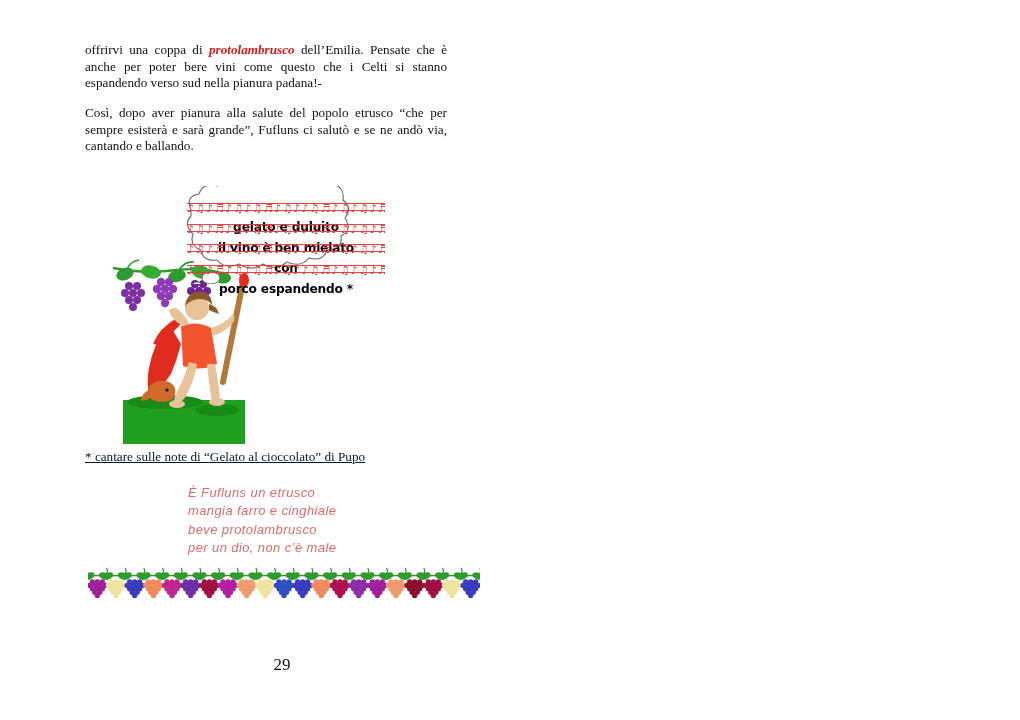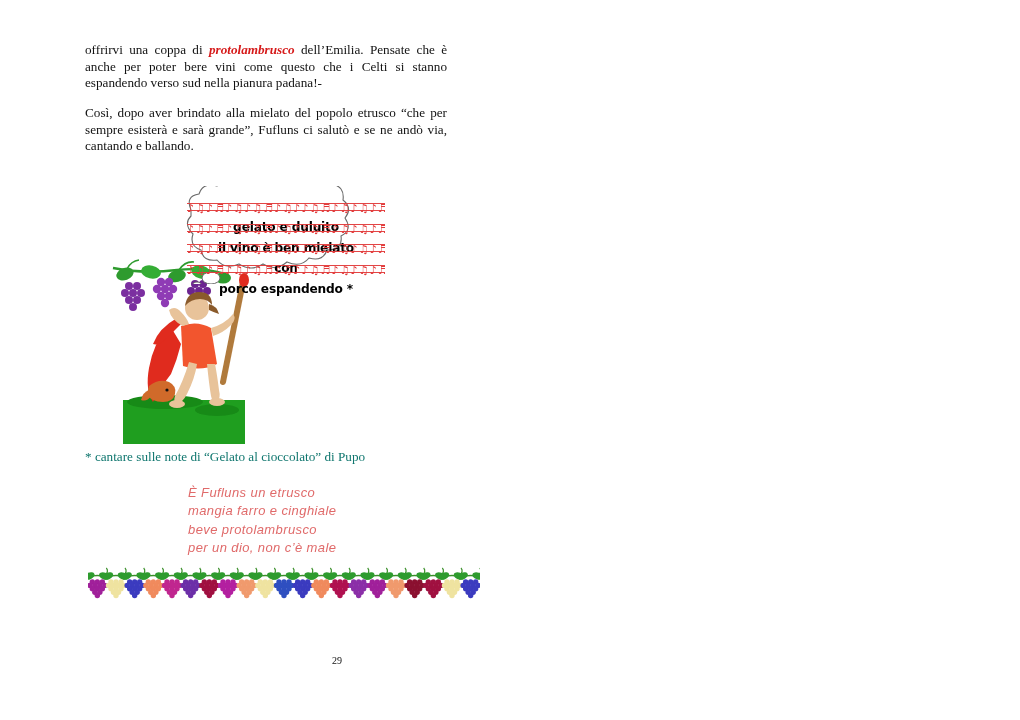--- a/index.html
+++ b/index.html
@@ -116,22 +116,23 @@
     position: absolute;
     left: 0; top: 66px;
     width: 200px; height: 196px;
   }
 
   
   #note-caption {
     position: absolute;
     left: 85px; top: 449px;
     font-size: 13.2px;
-    color: #0f766e;
+    color: #0f172a;
     white-space: nowrap;
+    text-decoration: underline;
   }
   #poem {
     position: absolute;
     left: 188px; top: 484px;
     width: 230px;
     font-family: Liberation Sans, sans-serif;
     font-style: italic;
     font-size: 13px;
     line-height: 18.4px;
     color: #e06a6a;
@@ -141,41 +142,41 @@
 
   #grape-border {
     position: absolute;
     left: 88px; top: 566px;
     width: 392px; height: 34px;
   }
 
   .folio {
     position: absolute;
     width: 120px;
-    text-align: right;
-    font-size: 10px;
+    text-align: center;
+    font-size: 17px;
     color: #111;
   }
   #folio-left  { left: 222px; top: 655px; }
 </style>
 </head>
 <body>
 
 <div class="spread">
 
   <div class="page page-left">
 
     <div class="body-text" id="left-top-text">
       <p>
         <span>offrirvi una coppa di </span><span class="red-term">protolambrusco</span><span> dell’Emilia. Pensate che è anche per poter bere vini come questo che i Celti si stanno espandendo verso sud nella pianura padana!-</span>
       </p>
     </div>
 
     <div class="body-text" id="left-second-text">
-      <p>Così, dopo aver brindato alla mielato del popolo etrusco “che per sempre esisterà e sarà grande”, Fufluns ci salutò e se ne andò via, cantando e ballando.</p>
+      <p>Così, dopo aver pianura alla salute del popolo etrusco “che per sempre esisterà e sarà grande”, Fufluns ci salutò e se ne andò via, cantando e ballando.</p>
     </div>
 
     <div id="song-figure">
 
       <svg class="fufluns-art" viewBox="0 0 200 196">
 
         <rect x="18" y="148" width="122" height="44" fill="#1f9e1f"></rect>
         <ellipse cx="60" cy="150" rx="38" ry="7" fill="#178a17"></ellipse>
         <ellipse cx="112" cy="158" rx="22" ry="6" fill="#178a17"></ellipse>
 

